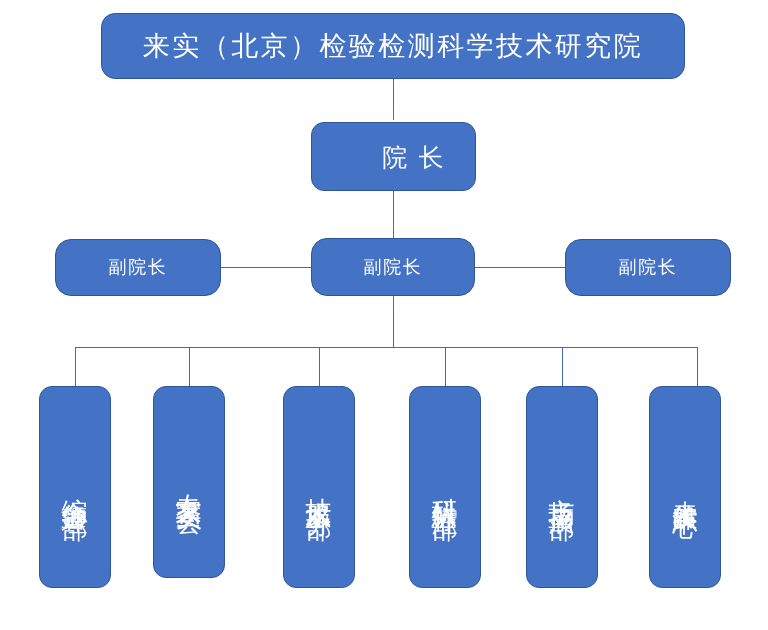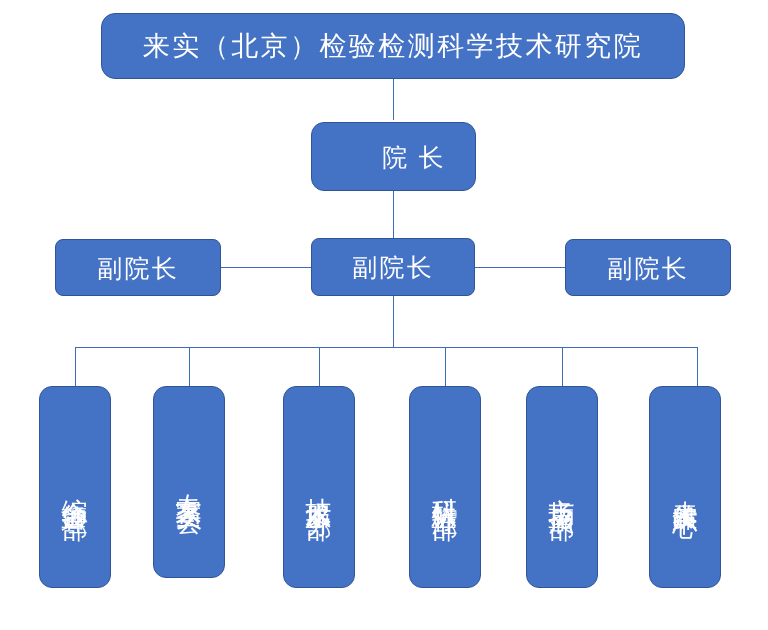--- a/index.html
+++ b/index.html
@@ -39,22 +39,22 @@
   .node-root {
     border-radius: 14px;
     font-size: 27px;
   }
   .node-level1 {
     border-radius: 13px;
     font-size: 25px;
     padding-left: 41px;
   }
   .node-level2 {
-    border-radius: 8px;
-    font-size: 25px;
+    border-radius: 16px;
+    font-size: 18px;
   }
 
   
   .node-dept {
     border-radius: 13px;
     font-size: 26px;
     writing-mode: vertical-rl;
     text-orientation: upright;
     letter-spacing: 0.16em;
     line-height: 1;

